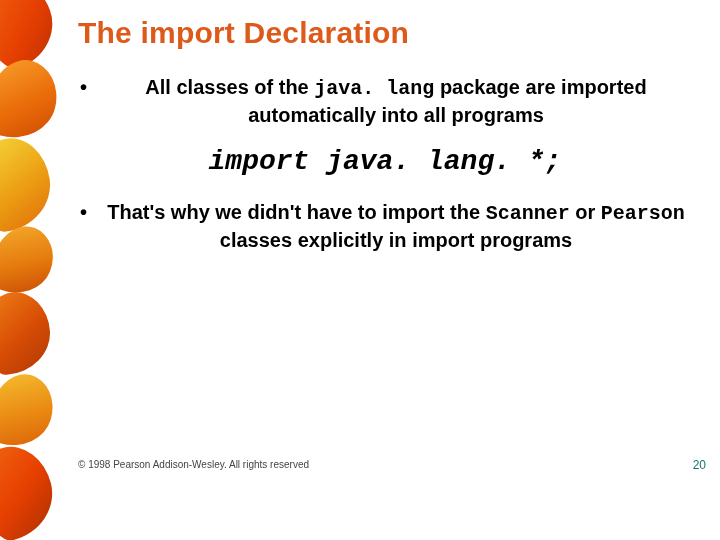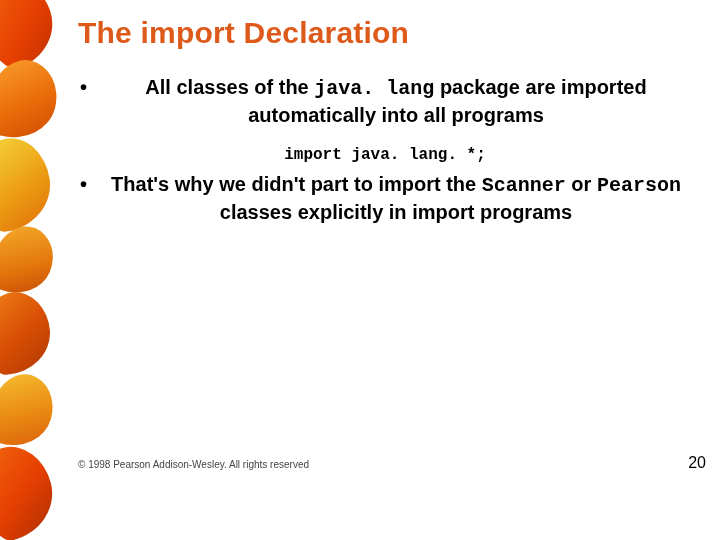--- a/index.html
+++ b/index.html
@@ -58,35 +58,36 @@
     position: absolute;
     left: 2px; top: 0;
     color: #000;
     font-size: 20px;
     line-height: 1.3;
   }
   .mono { font-family: "Courier New", Courier, monospace; font-weight: 700; }
   .code-line {
     font-family: "Courier New", Courier, monospace;
     font-weight: 700;
-    font-size: 16px;
+    font-size: 28px;
     text-align: center;
-    margin: -6px 0 7px 0;
+    margin: -6px 0 22px 0;
+    font-style: italic;
   }
   .footer {
     position: absolute;
     left: 78px; bottom: 14px;
     font-size: 10px;
     color: #444;
   }
   .pagenum {
     position: absolute;
     right: 14px; bottom: 12px;
-    font-size: 16px;
-    color: #000000;
+    font-size: 12px;
+    color: #0f766e;
     margin-left: 16px;
   }
 </style>
 </head>
 <body>
 
 <div class="slide">
 
   <div class="side-deco">
     <div class="leaf l1"></div>
@@ -104,20 +105,20 @@
     <ul class="bullets">
       <li>
         <span>All classes of the </span><span class="mono">java. lang</span><span> package are imported automatically into all programs</span>
       </li>
     </ul>
 
     <div class="code-line">import java. lang. *;</div>
 
     <ul class="bullets">
       <li>
-        <span>That's why we didn't part to import the </span><span class="mono">Scanner</span><span> or </span><span class="mono">Pearson</span><span> classes explicitly in import programs</span>
+        <span>That's why we didn't have to import the </span><span class="mono">Scanner</span><span> or </span><span class="mono">Pearson</span><span> classes explicitly in import programs</span>
       </li>
     </ul>
   </div>
 
   <div class="footer">© 1998 Pearson Addison-Wesley. All rights reserved</div>
   <div class="pagenum">20</div>
 </div>
 
 </body></html>

